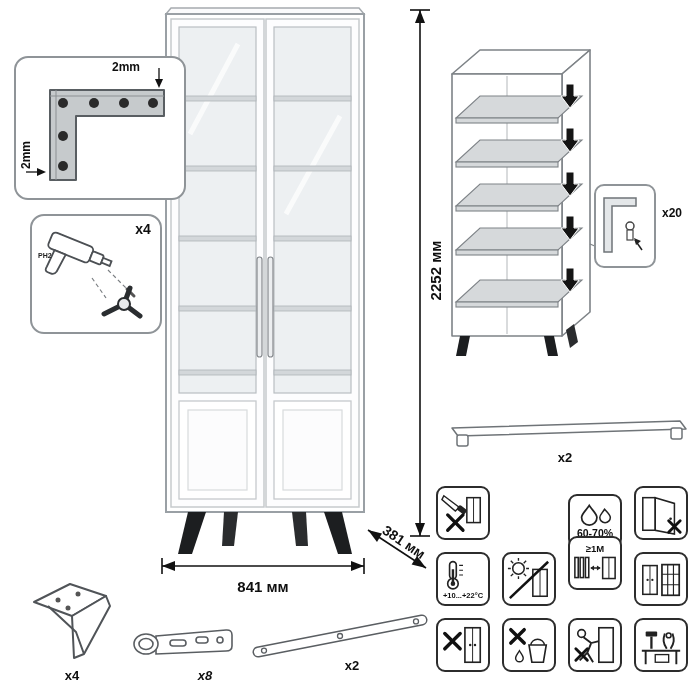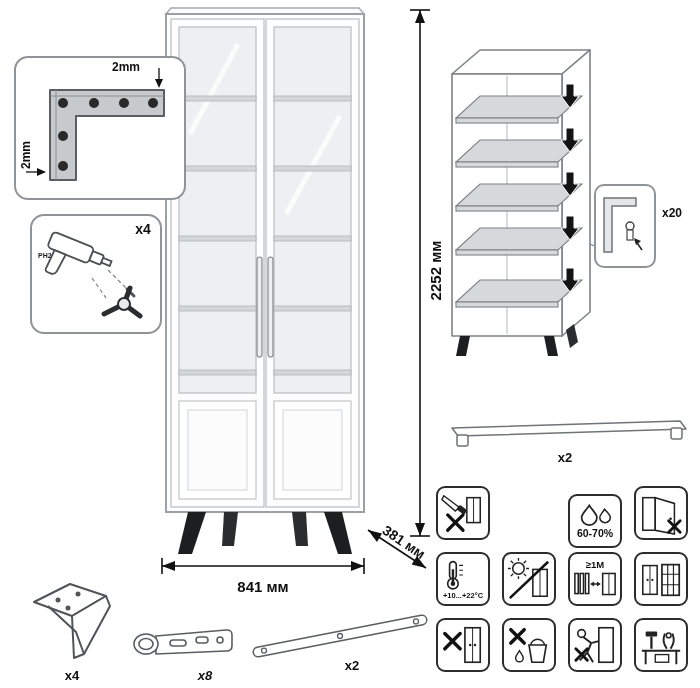--- a/index.html
+++ b/index.html
@@ -298,21 +298,21 @@
           <line x1="18.5" y1="18.5" x2="21" y2="21"></line>
         <line x1="21" y1="5" x2="18.5" y2="7.5"></line>
           <line x1="7.5" y1="18.5" x2="5" y2="21"></line>
       </g>
       <rect x="28" y="14" width="15" height="28" fill="#fff" stroke="#222" stroke-width="1.6"></rect>
       <line x1="35.5" y1="14" x2="35.5" y2="42" stroke="#222" stroke-width="1"></line>
       <line x1="4" y1="44" x2="44" y2="6" stroke="#111" stroke-width="2.6"></line>
     </svg>
   </div>
 
-  <div class="icon-cell" style="left:568px; top:552px;">
+  <div class="icon-cell" style="left:568px; top:536px;">
     <span class="icon-text" style="font-size:9.5px; margin:0 0 1px;">≥1M</span>
     <svg width="46" height="28" viewBox="0 0 48 28">
       <g stroke="#222" stroke-width="1.6" fill="#fff">
         <rect x="3" y="3" width="3.5" height="21"></rect>
           <rect x="8.5" y="3" width="3.5" height="21"></rect>
           <rect x="14" y="3" width="3.5" height="21"></rect>
       </g>
       <line x1="20" y1="14" x2="29" y2="14" stroke="#222" stroke-width="1.6"></line>
       <polygon points="19,14 23,11.5 23,16.5" fill="#222"></polygon>
       <polygon points="30,14 26,11.5 26,16.5" fill="#222"></polygon>

